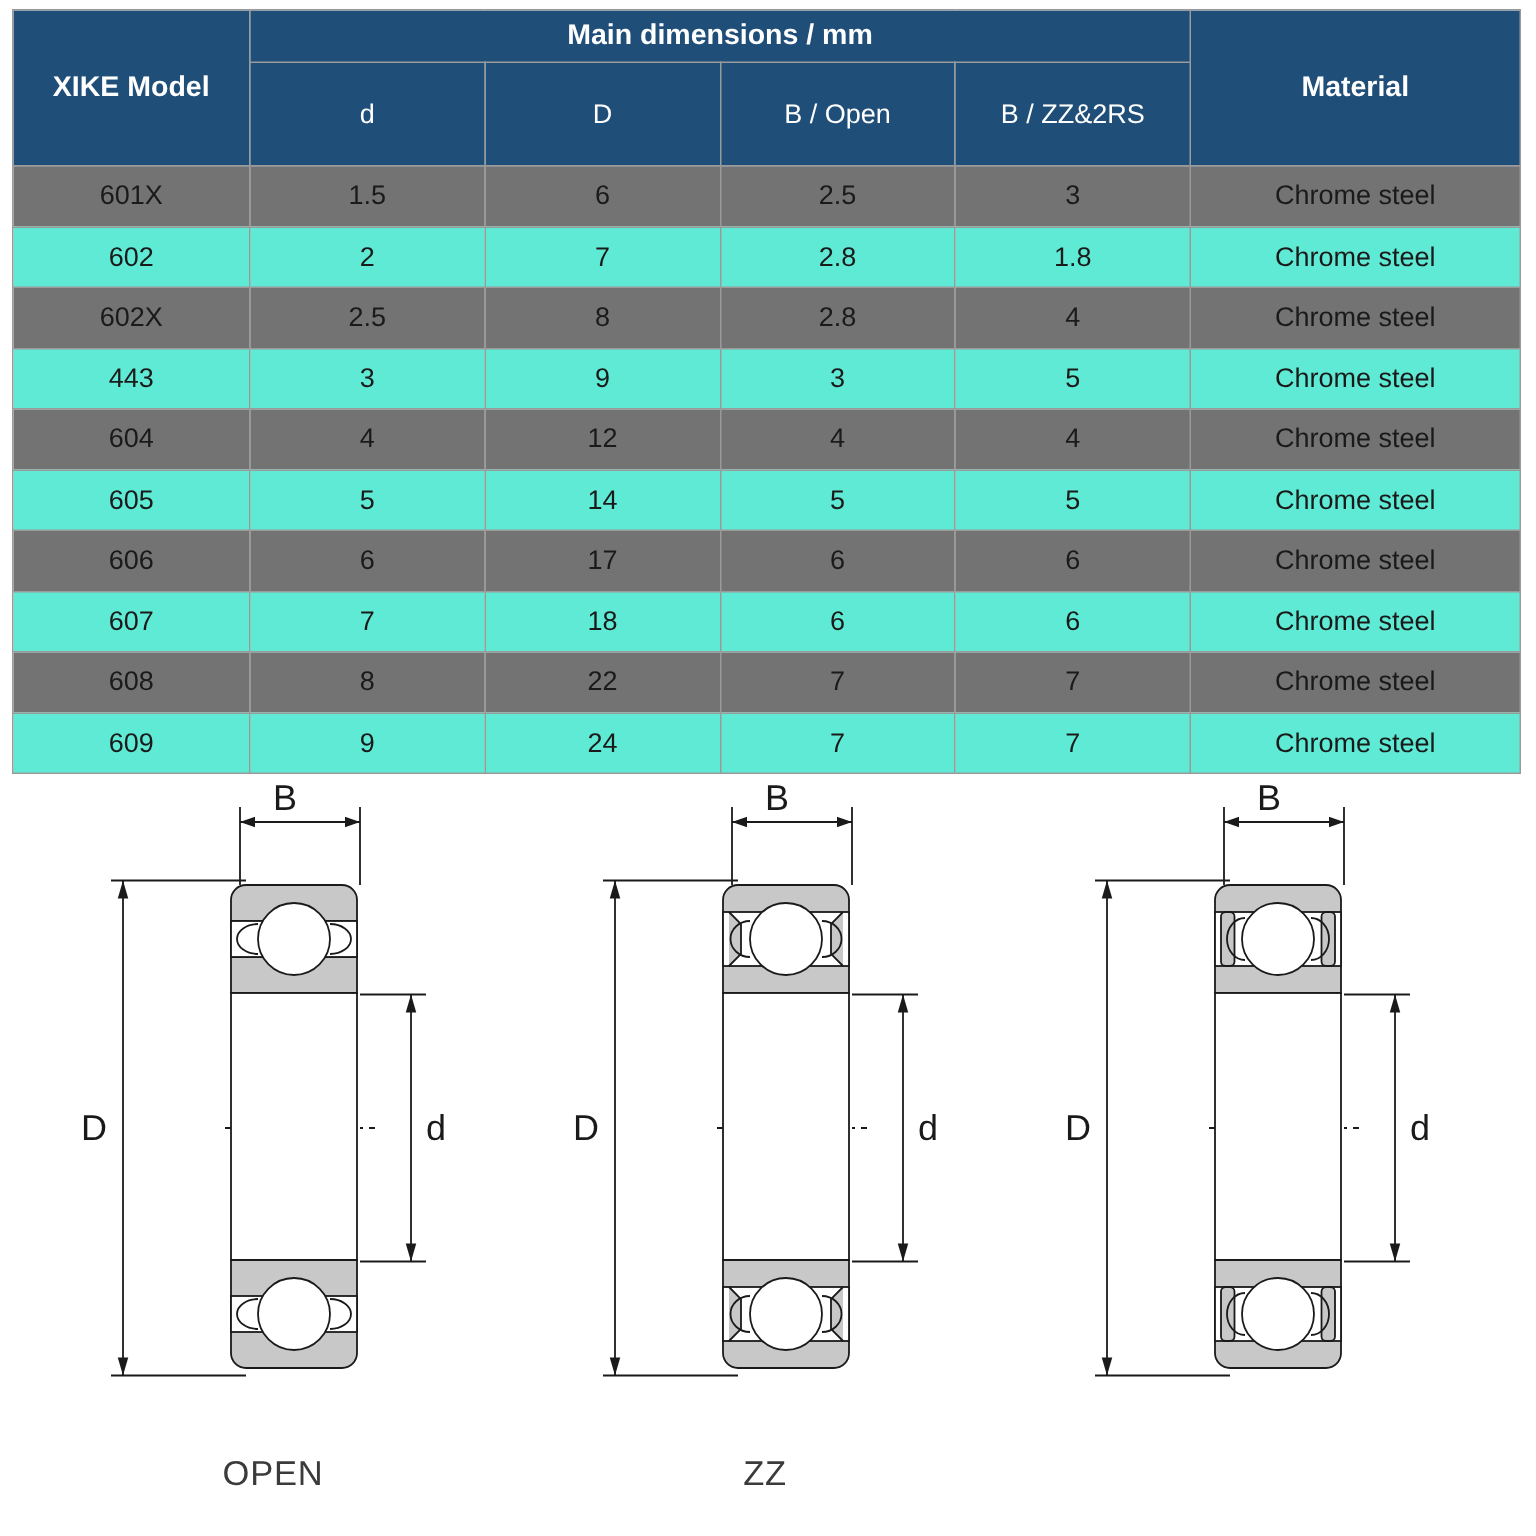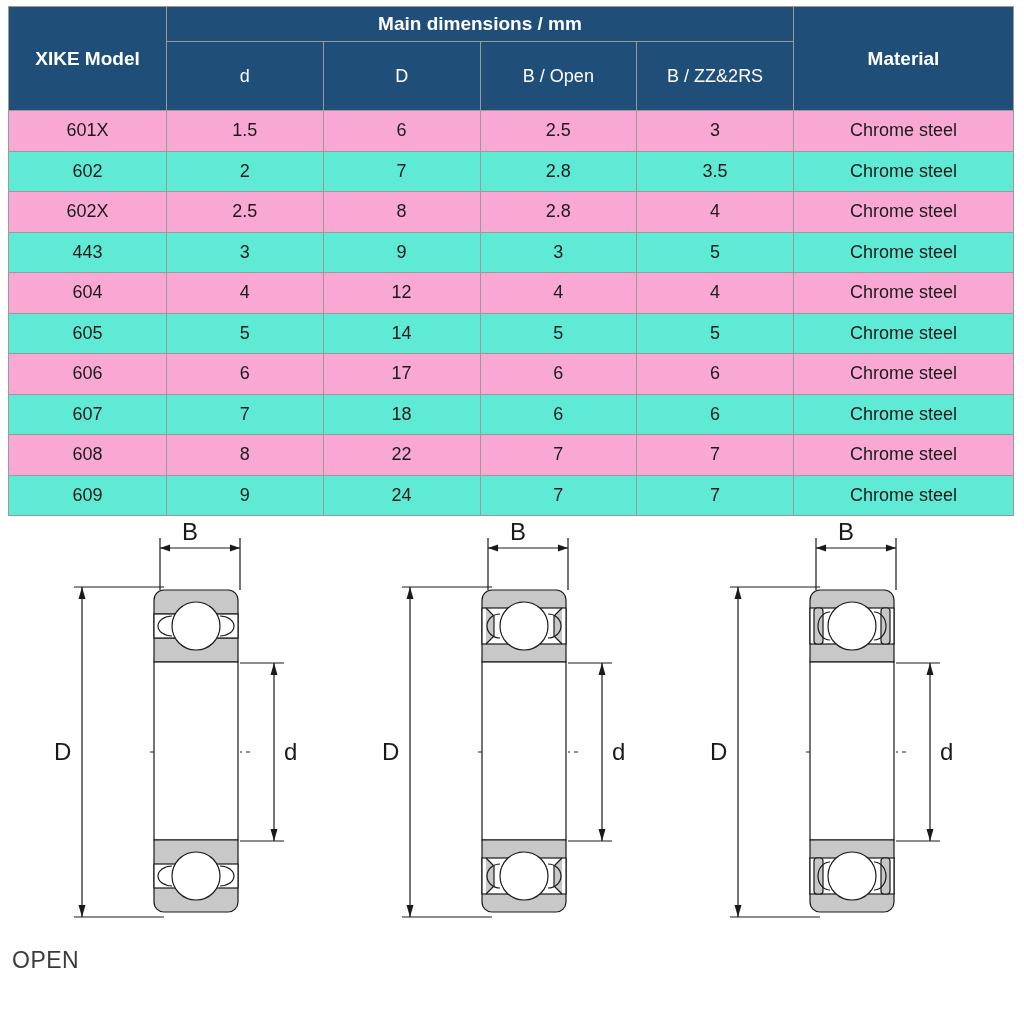--- a/index.html
+++ b/index.html
@@ -44,21 +44,21 @@
   th.group-cell { font-size: 19px; height: 34px; margin-top: 46px; }
   th.material-cell { font-size: 19px; height: 102px; margin-top: 44px; }
   th.sub-cell {
     font-size: 18px;
     height: 68px;
     font-weight: normal;
   }
   tbody td {
     height: 39.5px;
     font-size: 18px;
-    background: #f9a8d4;
+    background: #737373;
   }
   tbody tr.alt td {
     background: #5eead4;
   }
 
   
   #diagram-area {
     position: absolute;
     left: 0;
     top: 508px;
@@ -70,23 +70,24 @@
     top: 0;
     width: 340px;
     height: 516px;
   }
   #fig-open { left: 12px; }
   #fig-zz   { left: 340px; }
   #fig-2rs  { left: 668px; }
 
   .fig-caption {
     position: absolute;
-    bottom: 50px;
+    bottom: 28px;
     left: 0;
     width: 340px;
+    text-align: center;
     font-size: 23px;
     color: #3b3b3b;
     letter-spacing: 0.5px;
   }
   svg { display: block; }
 </style>
 </head>
 <body>
 
 <div id="spec-table-wrap">
@@ -111,21 +112,21 @@
           <td>6</td>
           <td>2.5</td>
           <td>3</td>
           <td>Chrome steel</td>
         </tr>
         <tr class="alt">
           <td>602</td>
           <td>2</td>
           <td>7</td>
           <td>2.8</td>
-          <td>3.5</td>
+          <td>1.8</td>
           <td>Chrome steel</td>
         </tr>
         <tr>
           <td>602X</td>
           <td>2.5</td>
           <td>8</td>
           <td>2.8</td>
           <td>4</td>
           <td>Chrome steel</td>
         </tr>
@@ -284,20 +285,21 @@
         <path d="M160 356 a13 12 0 0 0 0 24" stroke="#1a1a1a" fill="none"></path>
         <path d="M208 356 a13 12 0 0 1 0 24" stroke="#1a1a1a" fill="none"></path>
 
         <circle cx="184" cy="118" r="24" fill="#ffffff" stroke="#1a1a1a"></circle>
         <circle cx="184" cy="368" r="24" fill="#ffffff" stroke="#1a1a1a"></circle>
       </g>
       <text x="42" y="252" font-size="24" fill="#1a1a1a" font-family="Liberation Sans, sans-serif">D</text>
       <text x="272" y="252" font-size="24" fill="#1a1a1a" font-family="Liberation Sans, sans-serif">d</text>
       <text x="178" y="32" font-size="24" fill="#1a1a1a" text-anchor="middle" font-family="Liberation Sans, sans-serif">B</text>
     </svg>
+    <div class="fig-caption">ZZ</div>
   </div>
 
   <div class="bearing-fig" id="fig-2rs">
     <svg width="340" height="470" viewBox="0 0 340 470">
       <g stroke="#1a1a1a" fill="none" stroke-width="1.2">
         <line x1="148" y1="30" x2="148" y2="82"></line>
         <line x1="228" y1="30" x2="228" y2="82"></line>
         <line x1="148" y1="40" x2="228" y2="40"></line>
         <path d="M148 40 L158 36.5 L158 43.5 Z" fill="#1a1a1a" stroke="none"></path>
         <path d="M228 40 L218 36.5 L218 43.5 Z" fill="#1a1a1a" stroke="none"></path>

